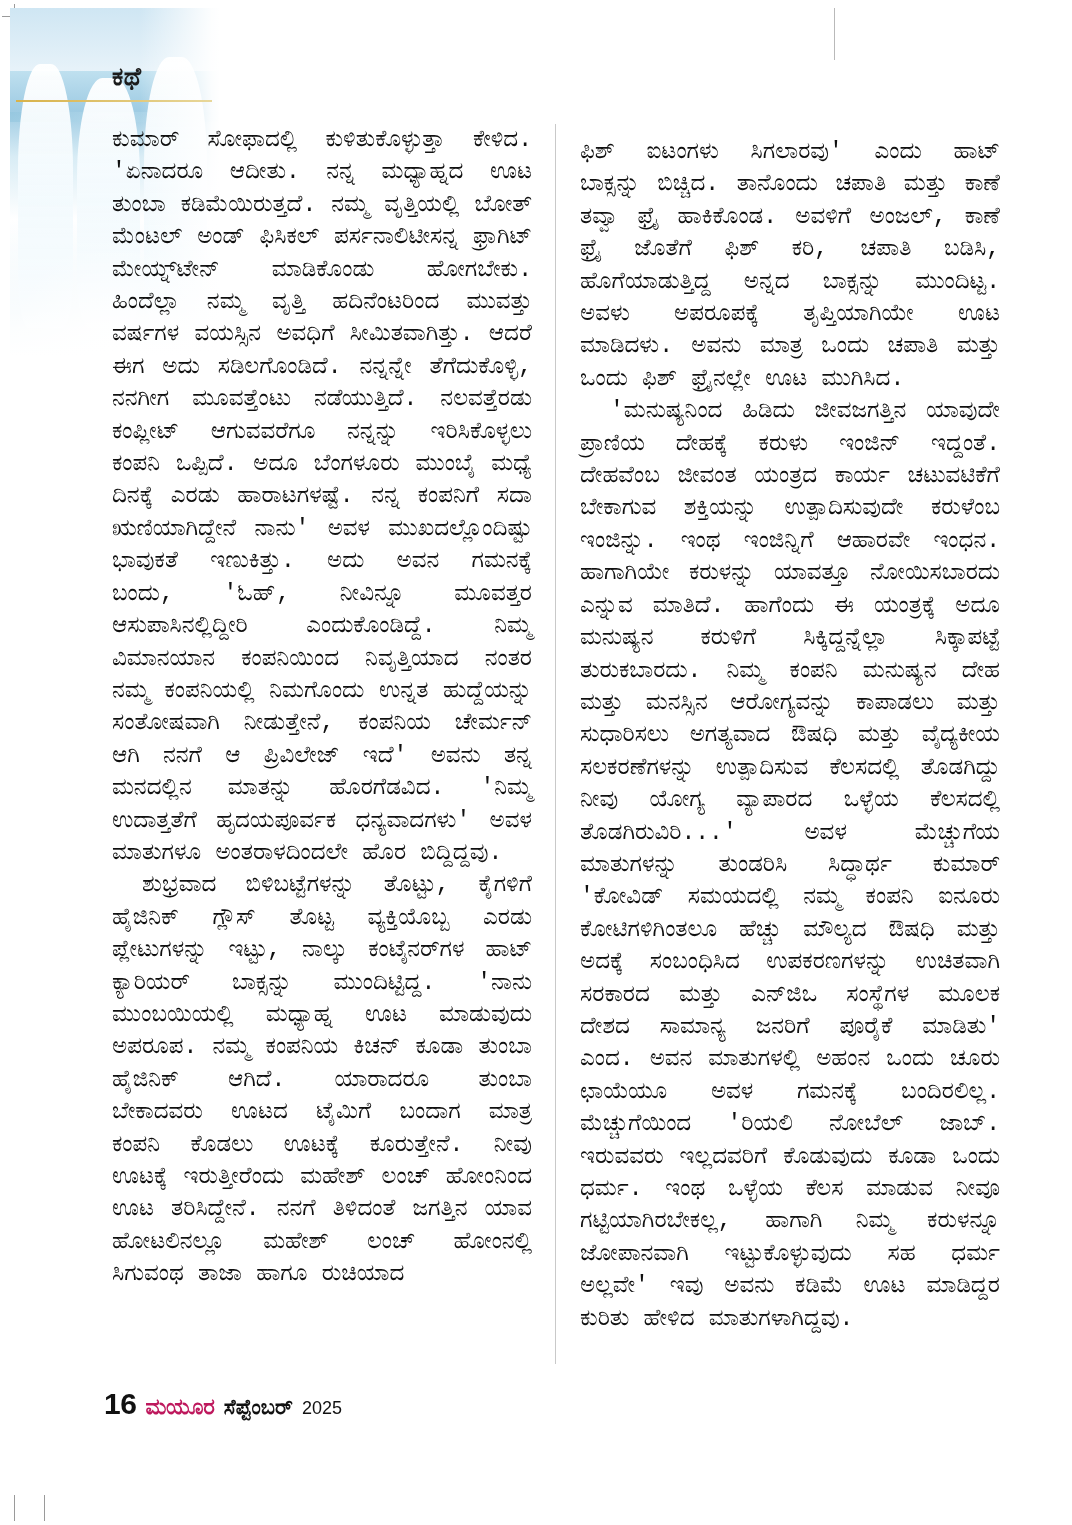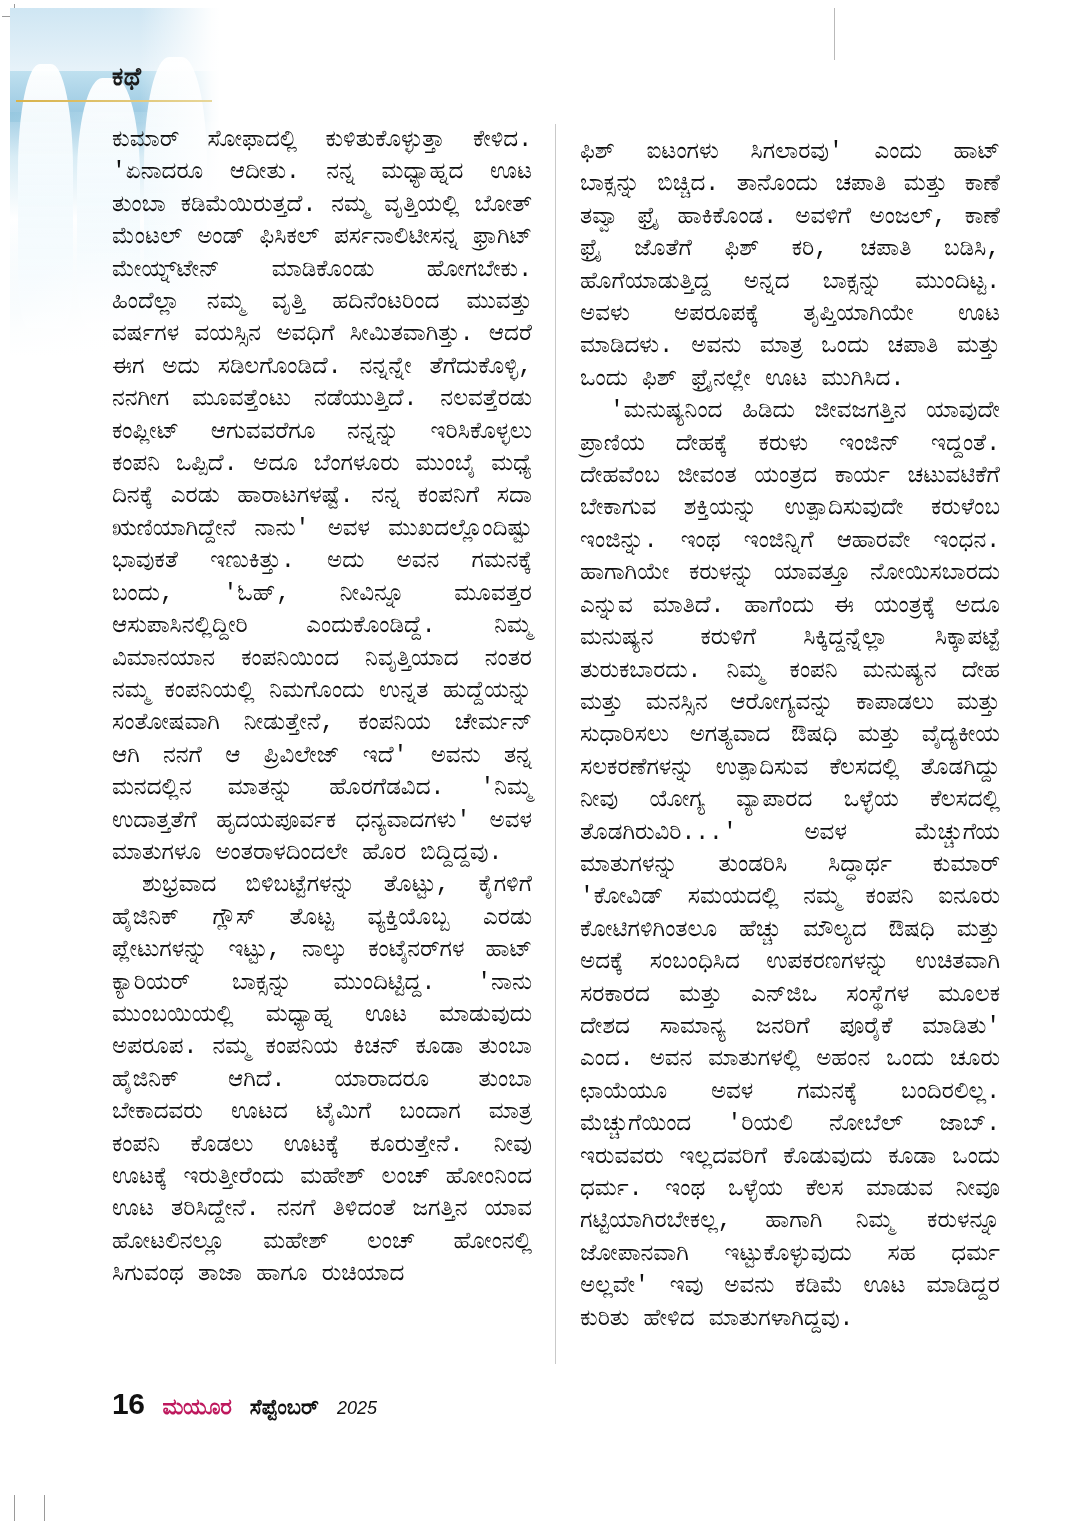--- a/index.html
+++ b/index.html
@@ -140,25 +140,25 @@
     color: #101010;
     text-align: justify;
     text-justify: inter-word;
     word-spacing: .5px;
   }
   p.body + p.body { text-indent: 30px; }
 
   
   .footer {
     position: absolute;
-    left: 112px;
+    left: 104px;
     bottom: 104px;
     display: flex;
     align-items: baseline;
-    gap: 18px;
+    gap: 9px;
   }
   .folio {
     font-size: 30px;
     font-weight: bold;
     color: #111;
     letter-spacing: -.5px;
   }
   .mag-logo {
     font-size: 22px;
     font-weight: bold;
@@ -166,21 +166,20 @@
     letter-spacing: -.3px;
   }
   .issue-month {
     font-size: 21px;
     font-weight: bold;
     color: #111;
   }
   .issue-year {
     font-size: 18px;
     color: #111;
-    font-style: italic;
   }
 </style>
 </head>
 <body>
 
 <div class="page">
 
   <div class="tick v" style="left:14px; top:4px;"></div>
   <div class="tick h" style="left:2px; top:16px;"></div>
   <div class="tick v" style="left:14px; bottom:4px;"></div>

